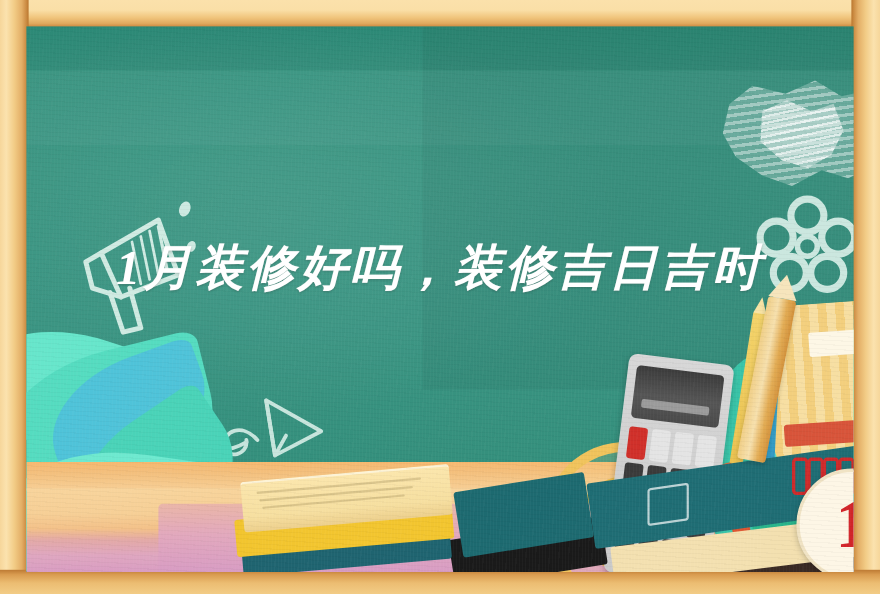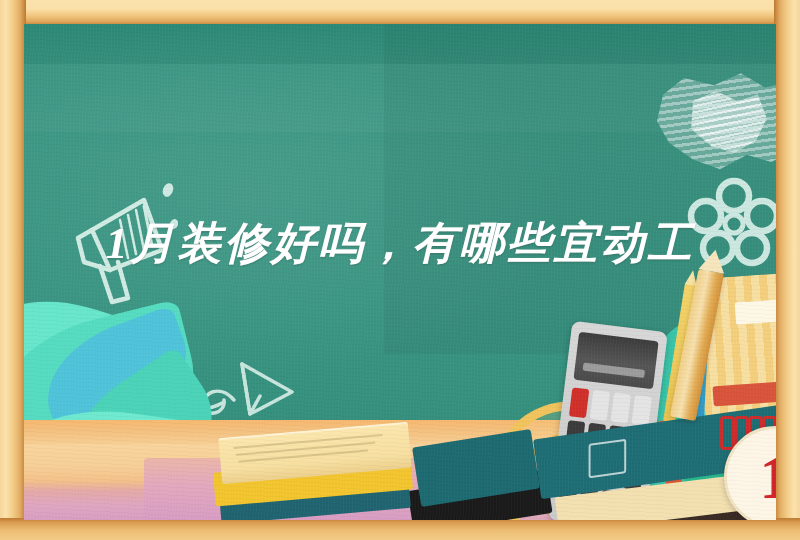--- a/index.html
+++ b/index.html
@@ -405,16 +405,16 @@
       </div>
       <div class="cal">
         <div class="cal-num">1</div>
       </div>
     </div>
 
     <div class="pencil-big"></div>
   </div>
 
   <div class="headline">
-    <span class="ln ln2">1月装修好吗，有哪些宜动工</span>
+    <span class="ln ln2">1月装修好吗，装修吉日吉时</span>
   </div>
 
 </div>
 
 </body></html>

